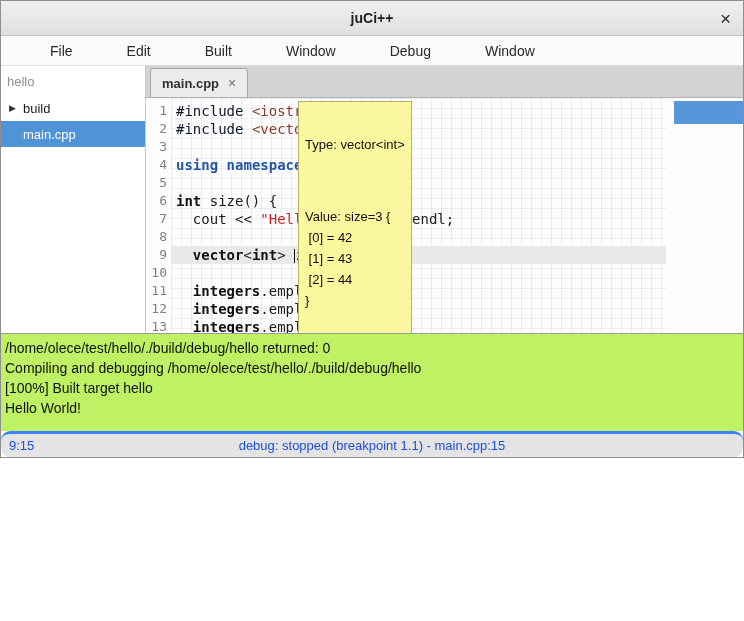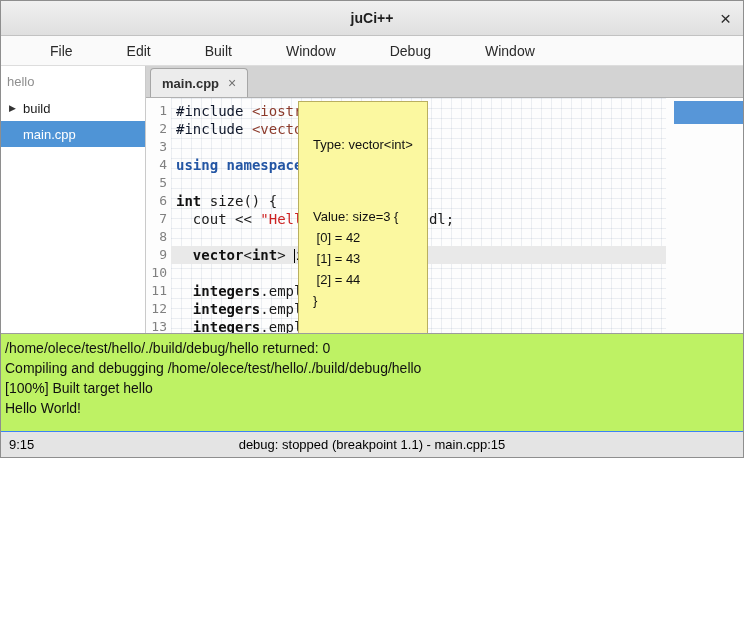--- a/index.html
+++ b/index.html
@@ -54,35 +54,35 @@
   .tok-pp { color:#0f172a; }
   .tok-hd { color:#8c3a2b; }
   .tok-kw { color:#2456a4; font-weight:bold; }
   .tok-ty { color:#111; font-weight:bold; }
   .tok-st { color:#cc2222; }
   .tok-nu { color:#b42222; }
   .tok-bd { color:#111; font-weight:bold; }
   .cursor { display:inline-block; width:1px; height:14px; background:#000; vertical-align:text-bottom; margin:0 1px 0 0; }
 
   .tooltip { position:absolute; left:152px; top:3px; z-index:5; background:var(--tooltip-bg,#fbf8a0);
-             border:1px solid #b9af60; padding:4px 14px; font-family:"Liberation Sans", sans-serif;
+             border:1px solid #b9af60; padding:4px 6px; font-family:"Liberation Sans", sans-serif;
              font-size:13px; color:#111; white-space:pre; width:fit-content; }
   .tt-type { line-height:18px; margin-bottom:22px; }
   .tt-line { line-height:21px; }
 
   .scroll-thumb { position:absolute; left:528px; top:3px; width:70px; height:23px; z-index:4;
                   background:var(--scrollbar,#5796d8); }
 
   
   .output { flex:0 0 98px; background:#bef264; border-top:1px solid #9c9c9c; padding:4px 4px;
             font-size:14px; line-height:20px; color:#111; overflow:hidden; }
 
   
-  .statusbar { flex:0 0 26px; background:#e4e4e4; border-top:1px solid #3b82f6; position:relative;
-               display:flex; align-items:center; justify-content:center; font-size:13px; color:#000000; }
+  .statusbar { flex:0 0 26px; background:#e4e4e4; border-top:3px solid #3b82f6; position:relative;
+               display:flex; align-items:center; justify-content:center; font-size:13px; color:#1d4ed8;border-radius:9px; }
   .status-time { position:absolute; left:8px; }
 </style>
 </head>
 <body>
 
 <div class="window">
 
   <div class="titlebar">
     <span class="title">juCi++</span>
     <span class="close-btn">×</span>

